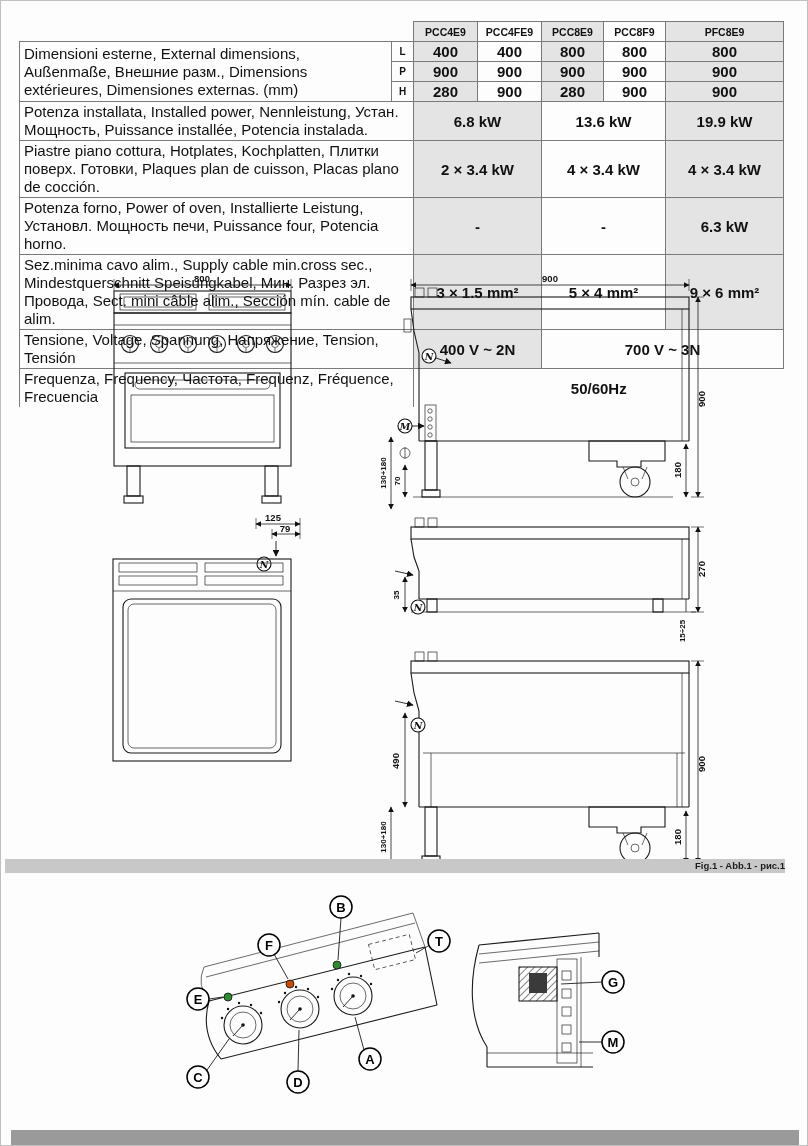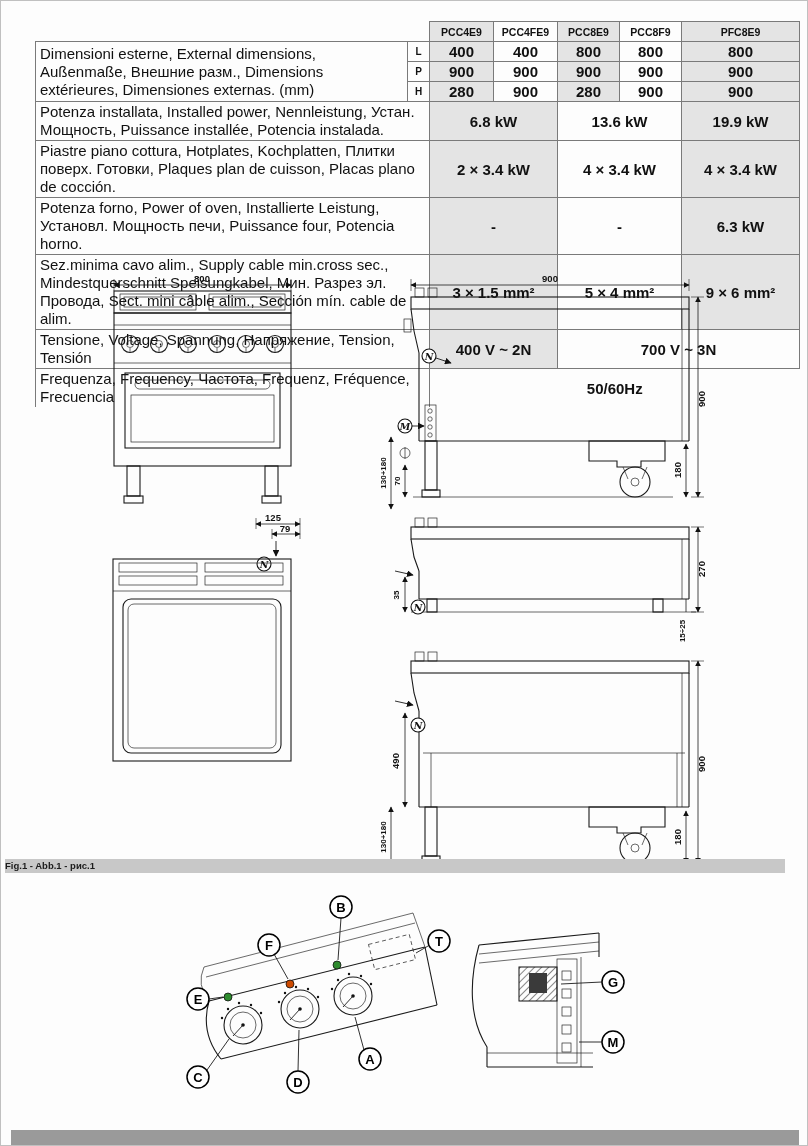--- a/index.html
+++ b/index.html
@@ -1,33 +1,33 @@
 <!DOCTYPE html>
 <html><head>
 <meta charset="utf-8">
 <style>
   * { margin:0; padding:0; box-sizing:border-box; }
   html,body { background:#d9d9d9; font-family:"Liberation Sans", sans-serif; }
   .page { position:relative; width:808px; height:1146px; background:#fdfdfd; margin:0 auto; border:1px solid #c0c0c0; overflow:hidden; }
 
   
-  .spec-table { position:absolute; top:20px; left:34px; border-collapse:collapse; table-layout:fixed; }
+  .spec-table { position:absolute; top:20px; left:18px; border-collapse:collapse; table-layout:fixed; }
   .spec-table td { border:1px solid #7a7a7a; font-size:15px; color:#111; padding:1px 4px; vertical-align:middle; }
   td.lbl { line-height:1.2; text-align:left; }
   td.key { text-align:center; font-weight:bold; font-size:10px; padding:0; }
   td.val { text-align:center; font-weight:bold; font-size:15px; }
   tr.hdr td.val { font-size:10.5px; }
   .shade { background:#e4e4e4; }
   td.nob { border:none; background:transparent; }
   tr.freq td { border-bottom:none; }
   td.open { border-left:none; border-right:none; }
 
   
   .caption { position:absolute; left:4px; width:780px; height:14px; background:#c8c8c8;
-             font-size:9.5px; font-weight:bold; color:#1d1d1d; text-align:left; line-height:14px; }
+             font-size:9.5px; font-weight:bold; color:#1d1d1d; text-align:right; line-height:14px; }
   .footer-bar { position:absolute; left:10px; top:1129px; width:788px; height:17px; background:#9a9a9a; }
 
   
   svg { position:absolute; left:0; }
   .out  { fill:none; stroke:#1a1a1a; stroke-width:1.1; }
   .thin { fill:none; stroke:#1a1a1a; stroke-width:0.65; }
   .dim  { fill:none; stroke:#1a1a1a; stroke-width:0.8; }
   .ext  { fill:none; stroke:#1a1a1a; stroke-width:0.6; }
   .ldr  { fill:none; stroke:#1a1a1a; stroke-width:0.9; }
   .dimtxt { font-family:"Liberation Sans",sans-serif; font-size:9.5px; font-weight:bold; fill:#111; }

